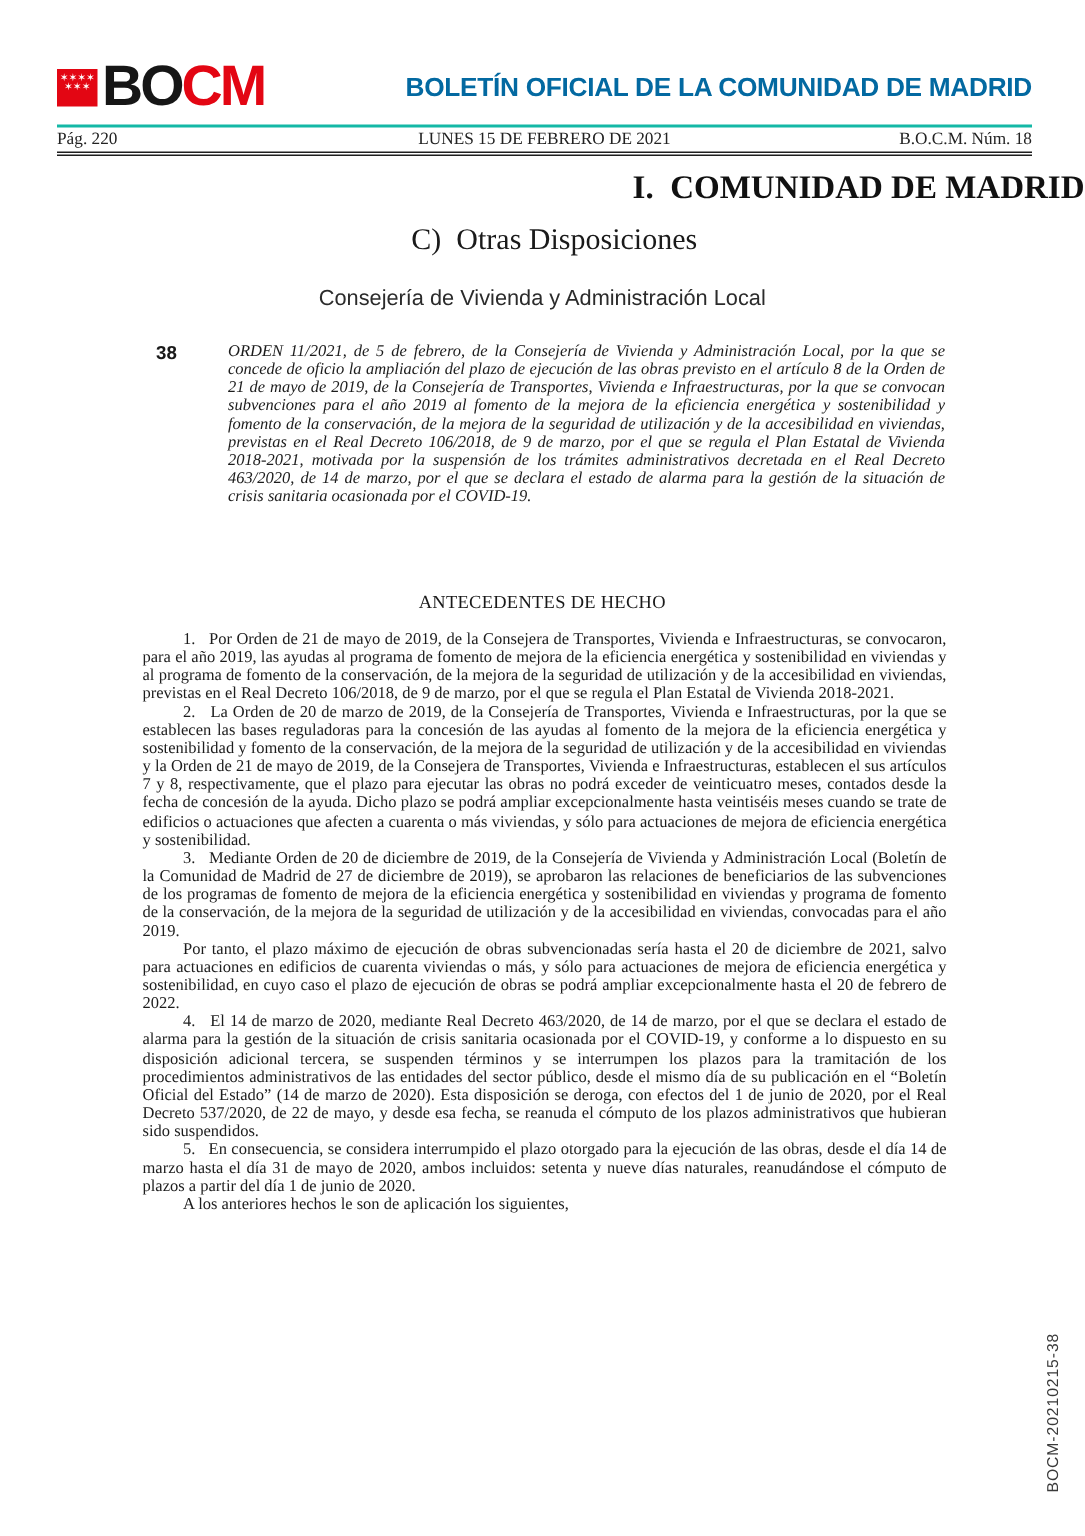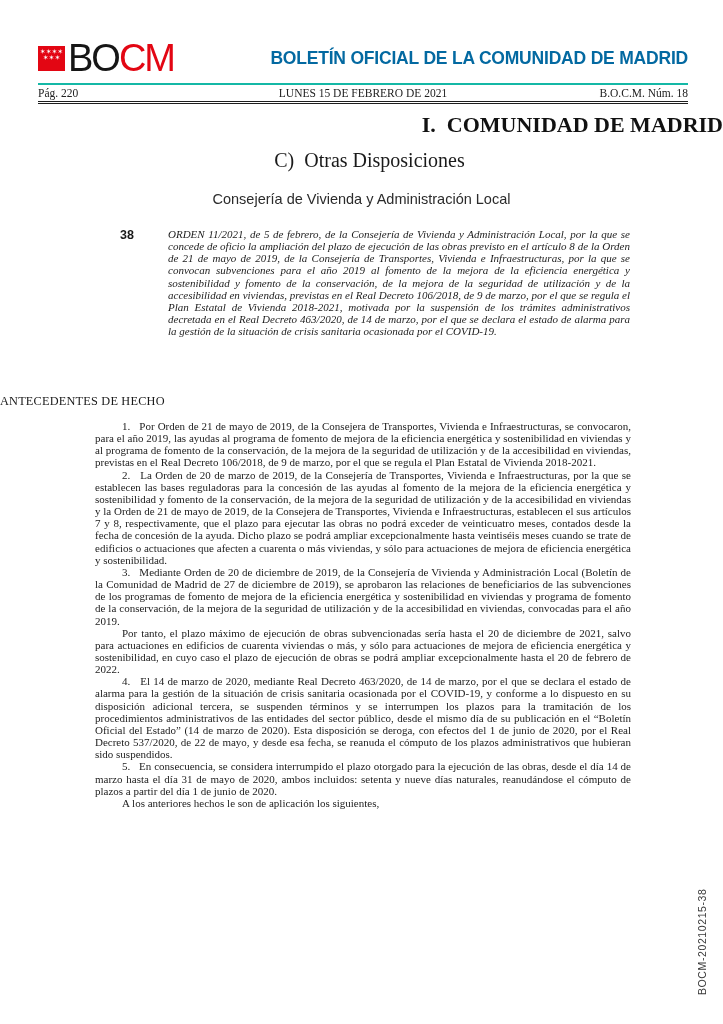--- a/index.html
+++ b/index.html
@@ -18,21 +18,21 @@
   .flag{
     width:27px;height:25px;background:#e30613;
     display:flex;flex-direction:column;align-items:center;justify-content:flex-start;
     padding-top:3px;box-sizing:border-box;
   }
   .flag .stars{
     color:#ffffff;font-size:7px;line-height:6px;letter-spacing:0px;
     font-family:"DejaVu Sans", sans-serif;
   }
   .logo-text{
-    font-family:"Liberation Sans", sans-serif;font-weight:normal;
+    font-family:"Liberation Sans", sans-serif;font-weight:bold;
     font-size:38px;letter-spacing:-2px;line-height:38px;white-space:nowrap;
   }
   .logo-bo{color:#161616;}
   .logo-cm{color:#e30613;}
   .masthead-title{
     font-family:"Liberation Sans", sans-serif;font-weight:bold;
     font-size:17.5px;color:#0369a1;letter-spacing:-0.2px;white-space:nowrap;
   }
 
   
@@ -55,34 +55,34 @@
   .h-subsection{
     position:absolute;left:16px;right:0;top:149px;text-align:center;
     font-size:20px;color:#1a1a1a;
   }
   .h-dept{
     position:absolute;left:0;right:0;top:191px;text-align:center;
     font-family:"Liberation Sans", sans-serif;font-size:14.5px;color:#2b2b2b;
   }
 
   
-  .order-item{position:absolute;left:120px;right:93px;top:228px;}
+  .order-item{position:absolute;left:104px;right:93px;top:228px;}
   .order-number{
     position:absolute;left:0;top:0;
     font-family:"Liberation Sans", sans-serif;font-weight:bold;font-size:12.5px;color:#191919;
   }
   .order-summary{
     margin:0 0 0 48px;font-style:italic;text-align:justify;
     font-size:11px;line-height:12.15px;color:#1c1c1c;
     hyphens:auto;-webkit-hyphens:auto;
   }
 
   
   .antecedentes-title{
-    position:absolute;left:0;right:0;top:394px;
+    position:absolute;left:0;right:0;top:394px;text-align:center;
     font-size:12.3px;letter-spacing:0.2px;color:#191919;
   }
   .bodytext{
     position:absolute;left:95px;width:536px;top:420px;
     font-size:11px;line-height:12.15px;text-align:justify;color:#1c1c1c;
     hyphens:auto;-webkit-hyphens:auto;
   }
   .bodytext p{margin:0;text-indent:27px;}
 
   

